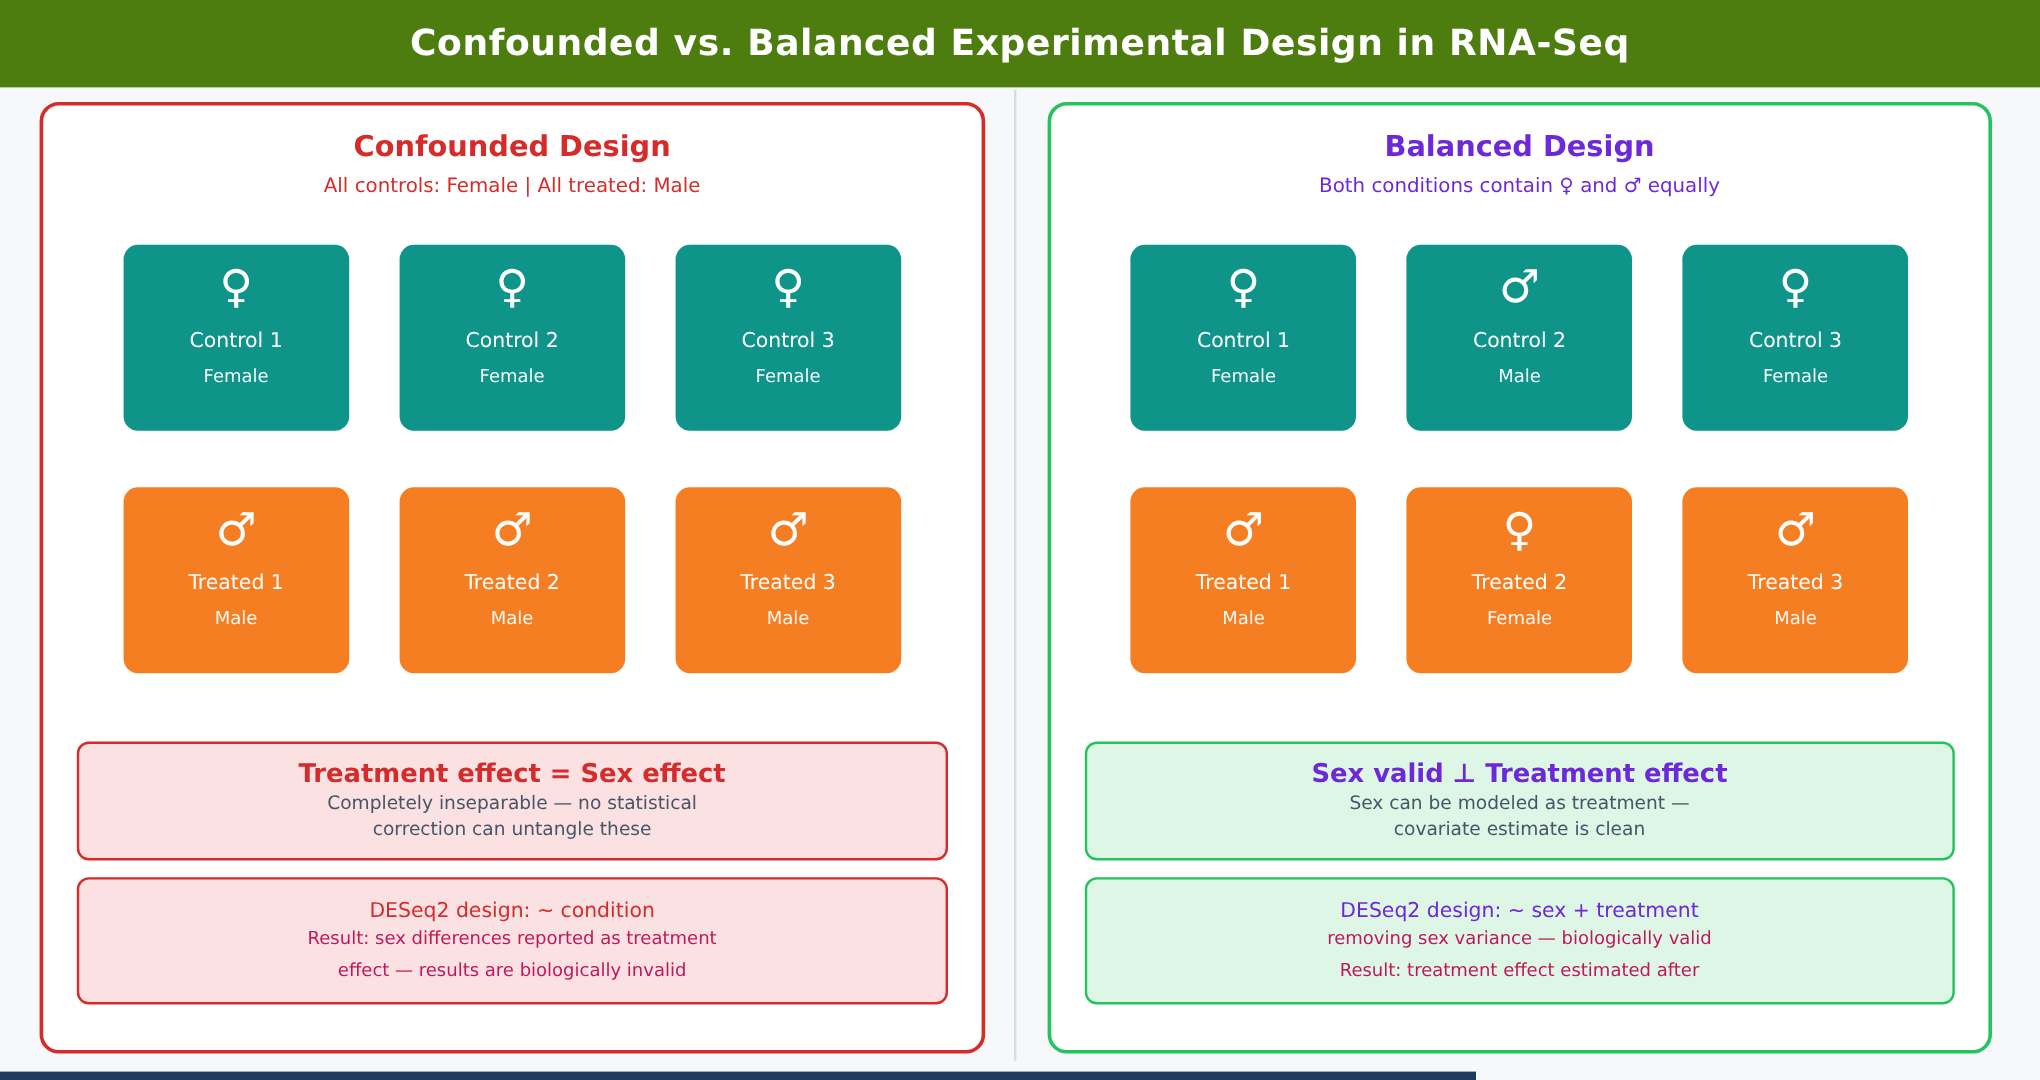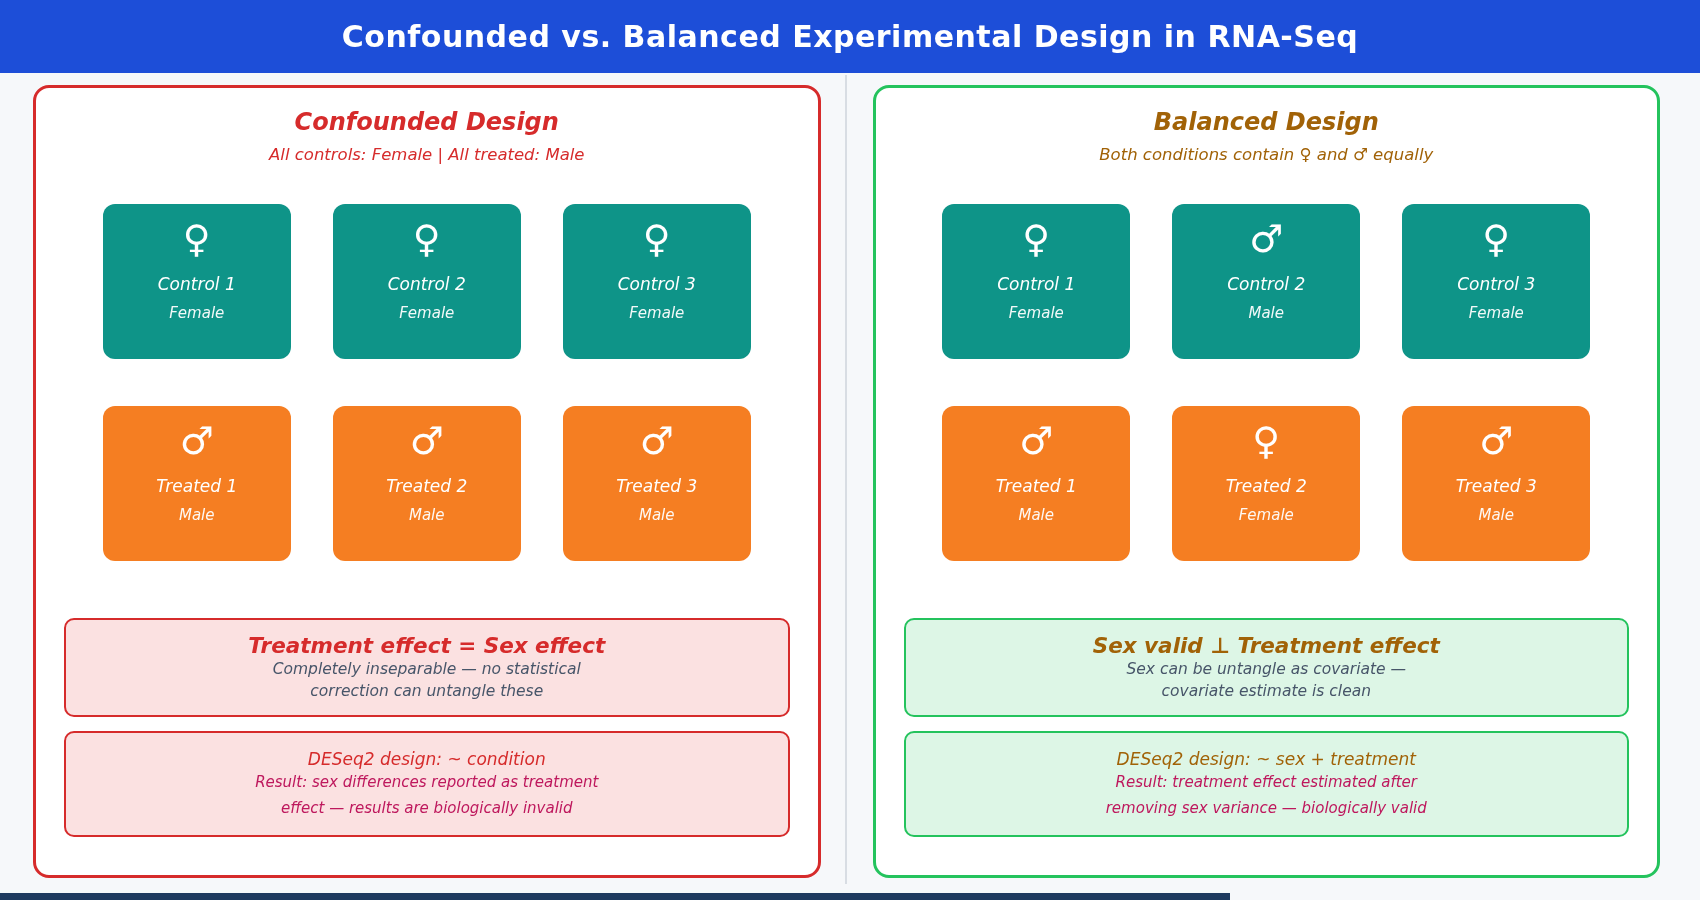--- a/index.html
+++ b/index.html
@@ -6,21 +6,21 @@
   html, body { width: 1700px; height: 900px; overflow: hidden; }
   body {
     font-family: "DejaVu Sans", "Liberation Sans", sans-serif;
     background: #f6f8fa;
     position: relative;
   }
 
   
   .header {
     height: 73px;
-    background: #1d4ed8;
+    background: #4d7c0f;
     display: flex;
     align-items: center;
     justify-content: center;
   }
   .header-title {
     color: #ffffff;
     font-size: 30px;
     font-weight: bold;
     letter-spacing: 0.5px;
   }
@@ -37,21 +37,20 @@
     top: 2px;
     bottom: 9px;
     width: 2px;
     background: #d8dde3;
   }
   .panels {
     display: flex;
     gap: 52px;
     padding: 12px 40px 0 33px;
     position: relative;
-    font-style: italic;
   }
   .panel {
     flex: 1;
     height: 793px;
     background: #ffffff;
     border-radius: 16px;
     text-align: center;
   }
   .panel--red   { border: 3px solid #d62b2b; }
   .panel--green { border: 3px solid #24c35d; }
@@ -59,21 +58,21 @@
   .panel-title {
     margin-top: 20px;
     font-size: 24px;
     font-weight: bold;
   }
   .panel-subtitle {
     margin-top: 9px;
     font-size: 16.5px;
   }
   .red-text   { color: #d62b2b; }
-  .green-text { color: #a16207; }
+  .green-text { color: #6d28d9; }
 
   
   .card-row {
     display: flex;
     justify-content: center;
     gap: 42px;
   }
   .card-row--controls { margin-top: 40px; }
   .card-row--treated  { margin-top: 47px; }
   .card {
@@ -242,27 +241,27 @@
         </div>
         <div class="card card--orange">
           <span class="sex-symbol">♂</span>
           <span class="card-name">Treated 3</span>
           <span class="card-sex">Male</span>
         </div>
       </div>
 
       <div class="info-box info-box--green info-box--effect">
         <div class="effect-title green-text">Sex valid ⊥ Treatment effect</div>
-        <div class="effect-line">Sex can be untangle as covariate —</div>
+        <div class="effect-line">Sex can be modeled as treatment —</div>
         <div class="effect-line">covariate estimate is clean</div>
       </div>
 
       <div class="info-box info-box--green info-box--design">
         <div class="design-title green-text">DESeq2 design: ~ sex + treatment</div>
+        <div class="design-line">removing sex variance — biologically valid</div>
         <div class="design-line">Result: treatment effect estimated after</div>
-        <div class="design-line">removing sex variance — biologically valid</div>
       </div>
     </section>
 
   </div>
 </main>
 
 <div class="bottom-bar"></div>
 
 </body></html>

